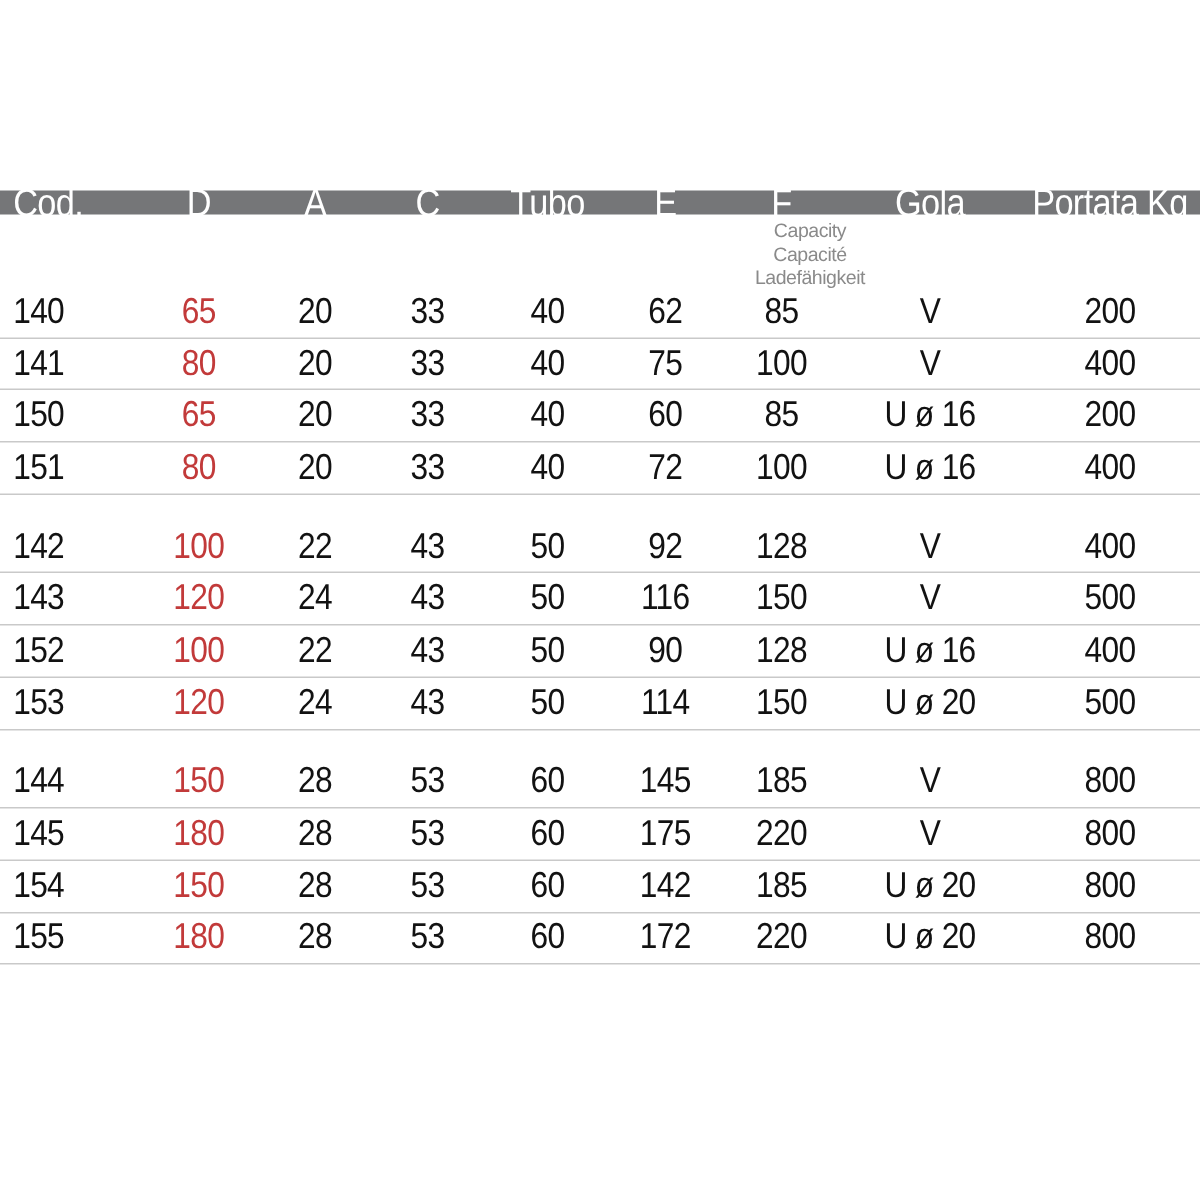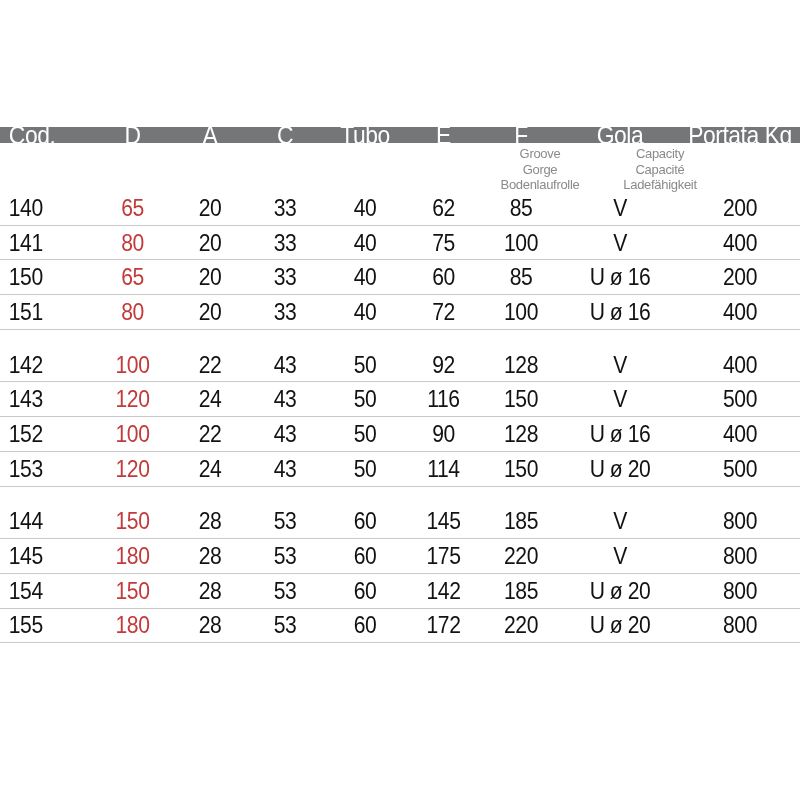--- a/index.html
+++ b/index.html
@@ -89,25 +89,20 @@
       <div class="col-portata condense">Portata Kg</div>
     </div>
 
     <div class="flexrow subheader">
       <div class="col-cod"></div>
       <div class="col-d"></div>
       <div class="col-a"></div>
       <div class="col-c"></div>
       <div class="col-e"></div>
       <div class="col-f"></div>
-      <div class="col-gola">
-        <div>Groove</div>
-        <div>Gorge</div>
-        <div>Bodenlaufrolle</div>
-      </div>
       <div class="col-portata">
         <div>Capacity</div>
         <div>Capacité</div>
         <div>Ladefähigkeit</div>
       </div>
     </div>
 
     <div>
         <div class="row-group">
           <div class="row">

